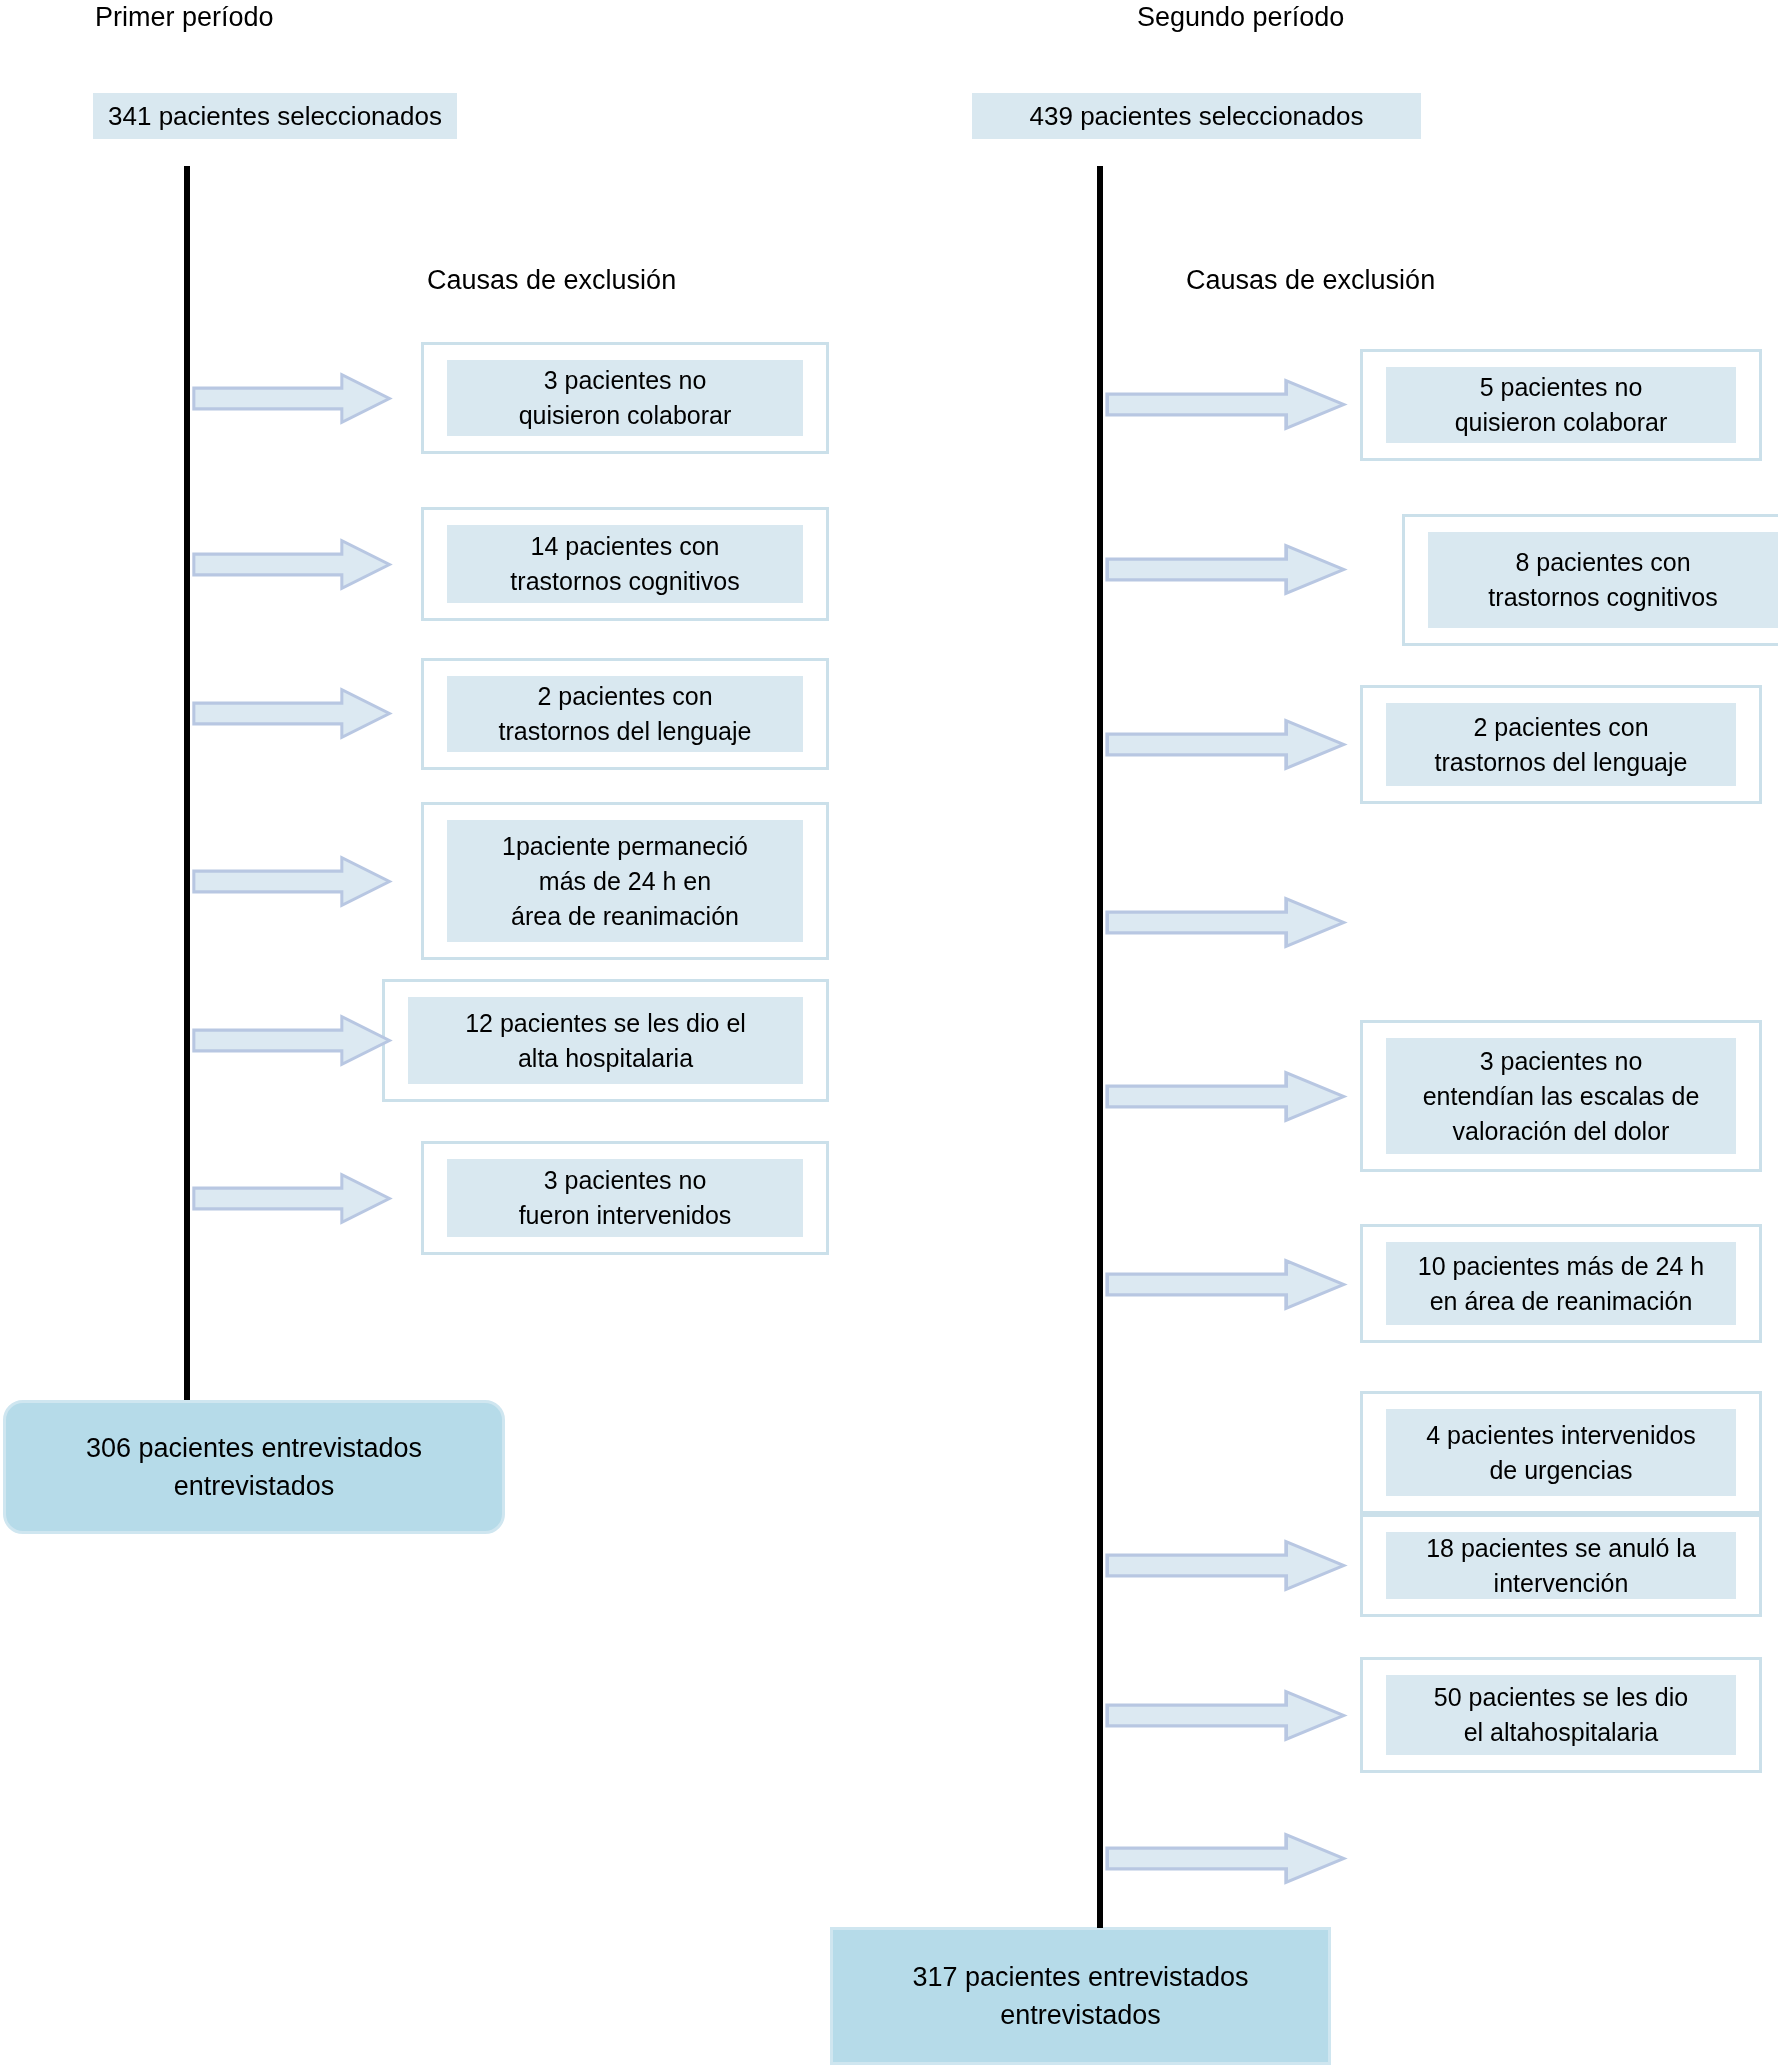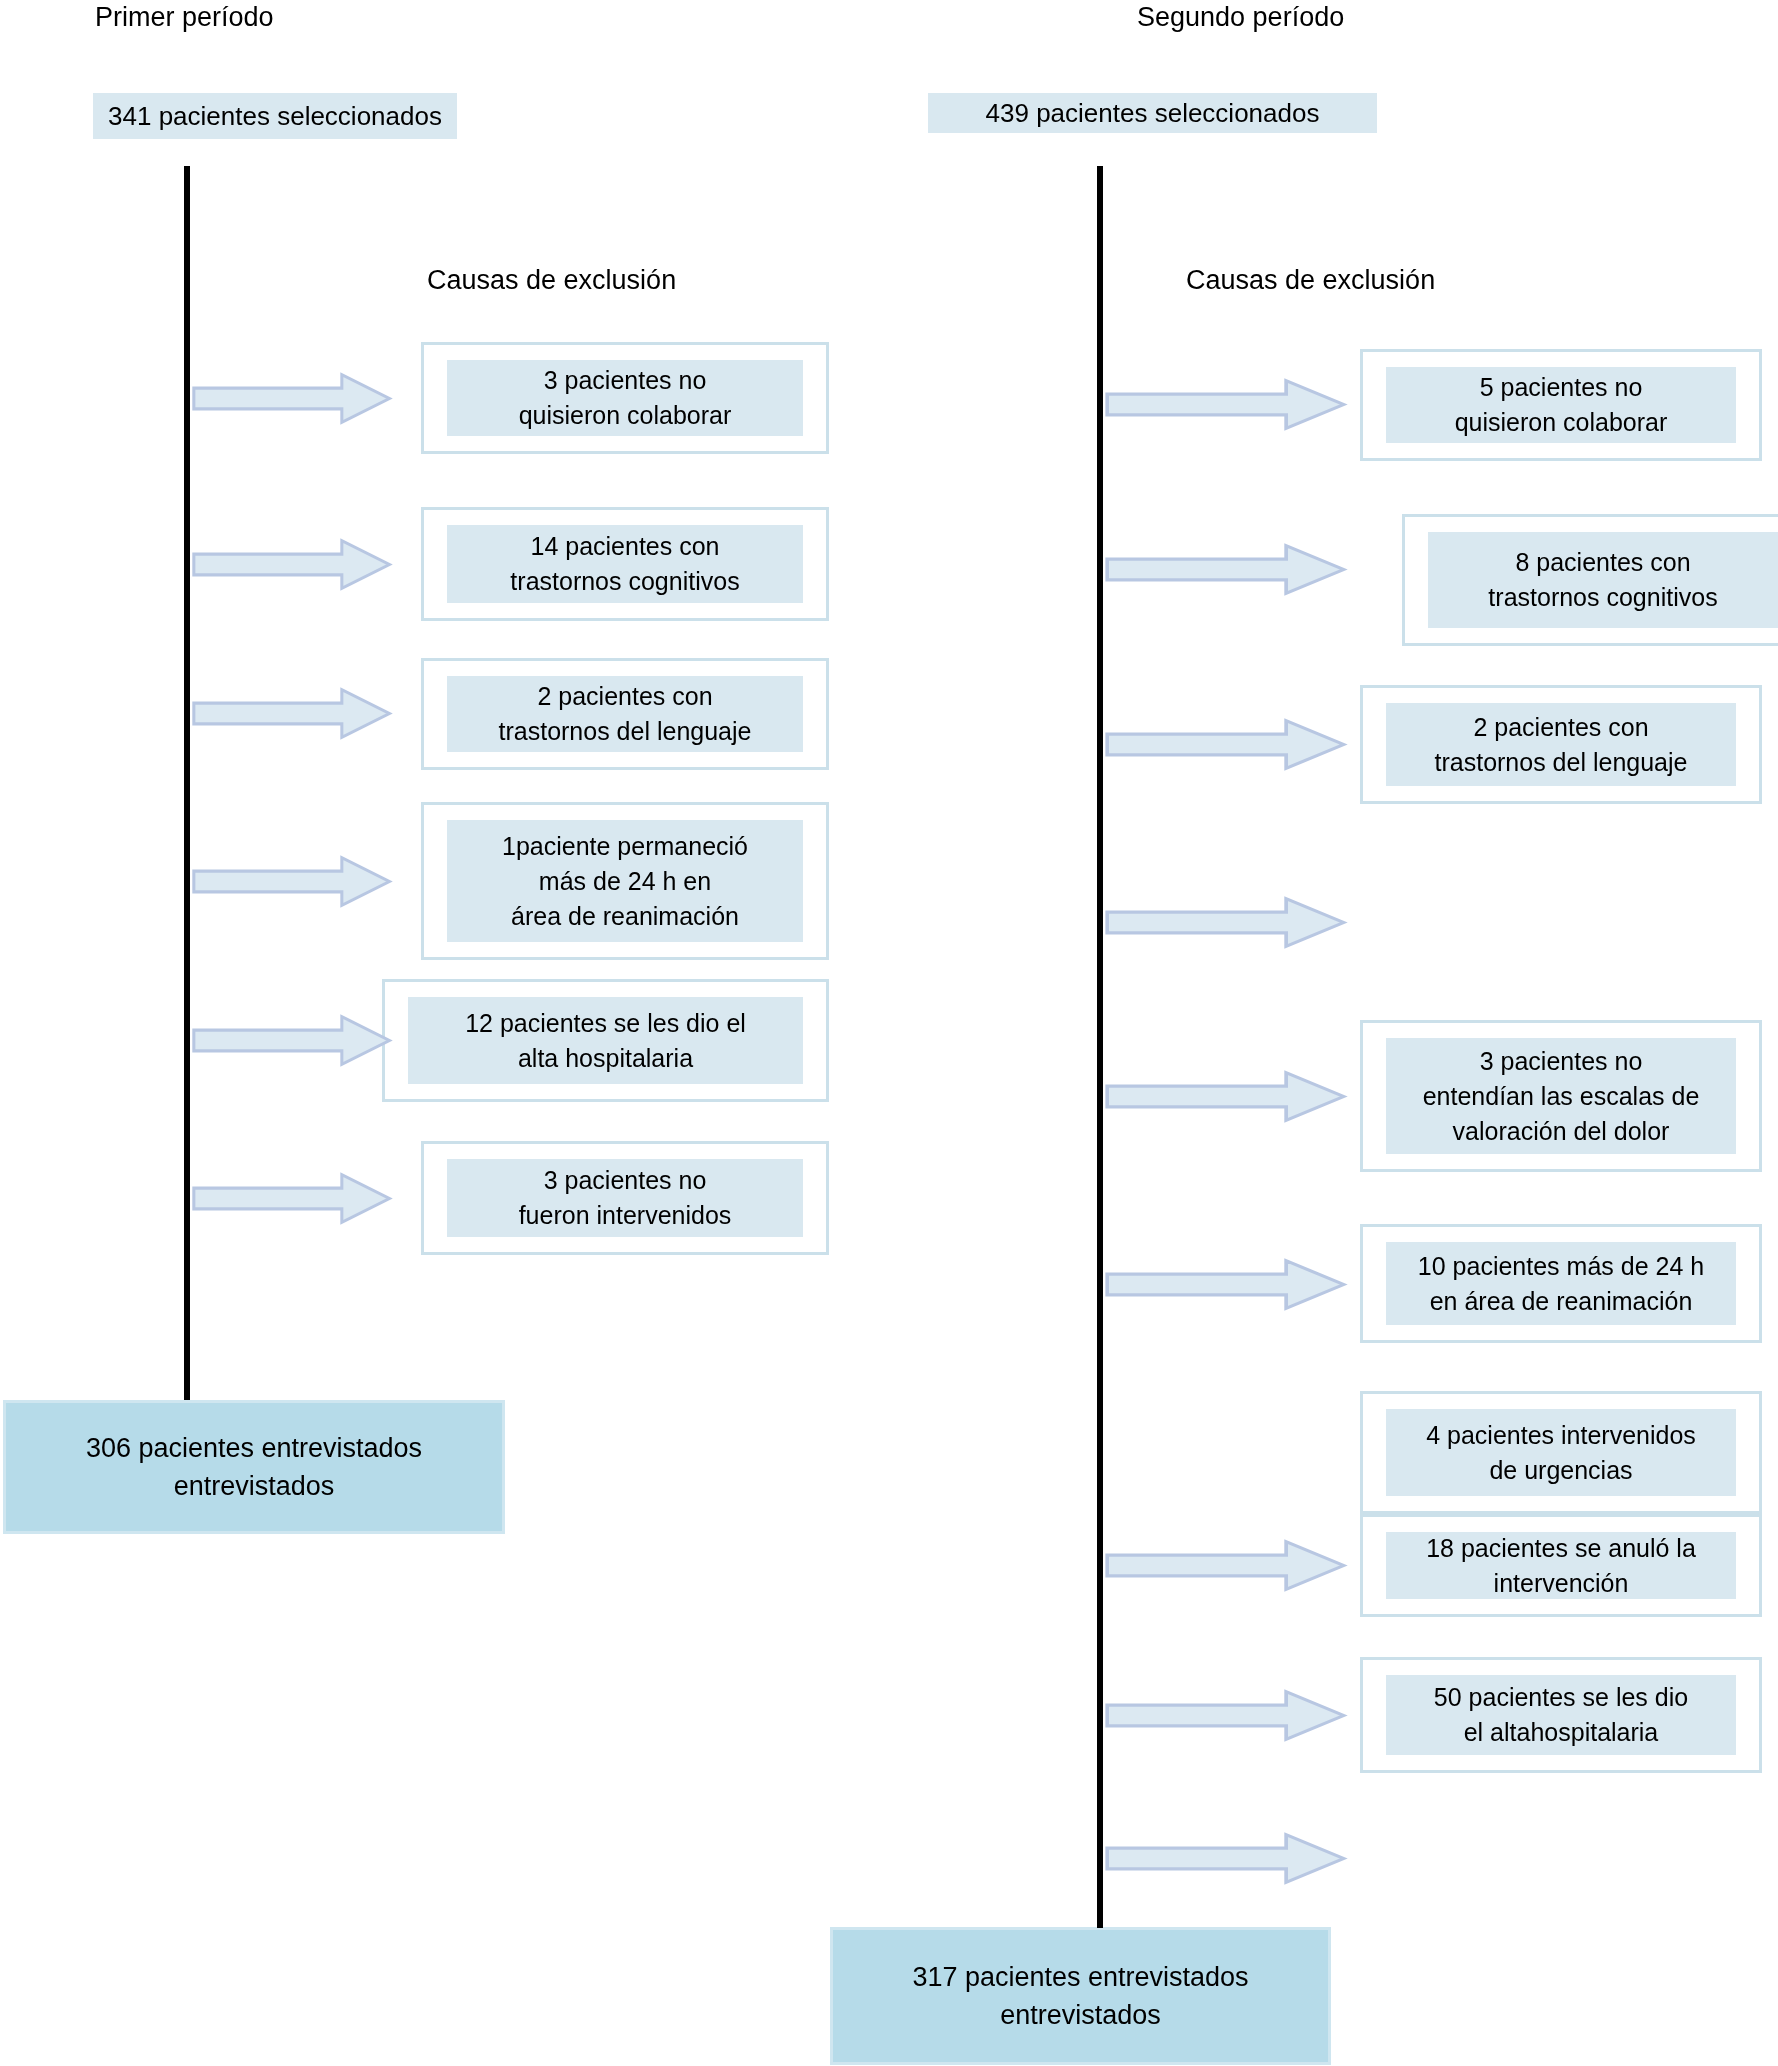--- a/index.html
+++ b/index.html
@@ -10,40 +10,40 @@
   }
   .title{position:absolute;font-size:27px;white-space:nowrap;}
   .title0{left:95px;top:2.4px;}
   .title1{left:1137px;top:2.4px;}
   .selbox{
     position:absolute;background:var(--box-fill);
     display:flex;align-items:center;justify-content:center;
     font-size:26px;white-space:nowrap;
   }
   .sel0{left:93px;top:93px;width:364px;height:46px;}
-  .sel1{left:928px;top:93px;width:449px;height:40px;}
+  .sel1{left:972px;top:93px;width:449px;height:46px;}
   .causas{position:absolute;font-size:27px;white-space:nowrap;}
   .causas0{left:427px;top:265px;}
   .causas1{left:1186px;top:265px;}
   .vline{position:absolute;width:6px;background:var(--line-color);}
   .xbox{position:absolute;background:#ffffff;border:3px solid var(--box-border);}
   .xbox-inner{
     position:absolute;left:23px;right:23px;top:14.6px;bottom:14.6px;
     background:var(--box-fill);
     display:flex;flex-direction:column;align-items:center;justify-content:center;
     font-size:25px;line-height:35px;text-align:right;white-space:nowrap;
   }
   .arrow{position:absolute;}
   .arrow svg{display:block;width:100%;height:100%;}
   .finalbox{
     position:absolute;background:var(--final-fill);border:3.7px solid var(--final-border);
     display:flex;flex-direction:column;align-items:center;justify-content:center;
     font-size:27px;line-height:38px;text-align:center;
   }
-  .final0{left:3px;top:1400px;width:502px;height:134px;}
+  .final0{left:3px;top:1400px;width:502px;height:134px;border-radius:20px;}
   .final1{left:830px;top:1927px;width:501px;height:138px;}
 </style>
 </head>
 <body>
 
 <div class="canvas" id="diagram">
 
   <div class="title title0">Primer período</div>
   <div class="title title1">Segundo período</div>
 

